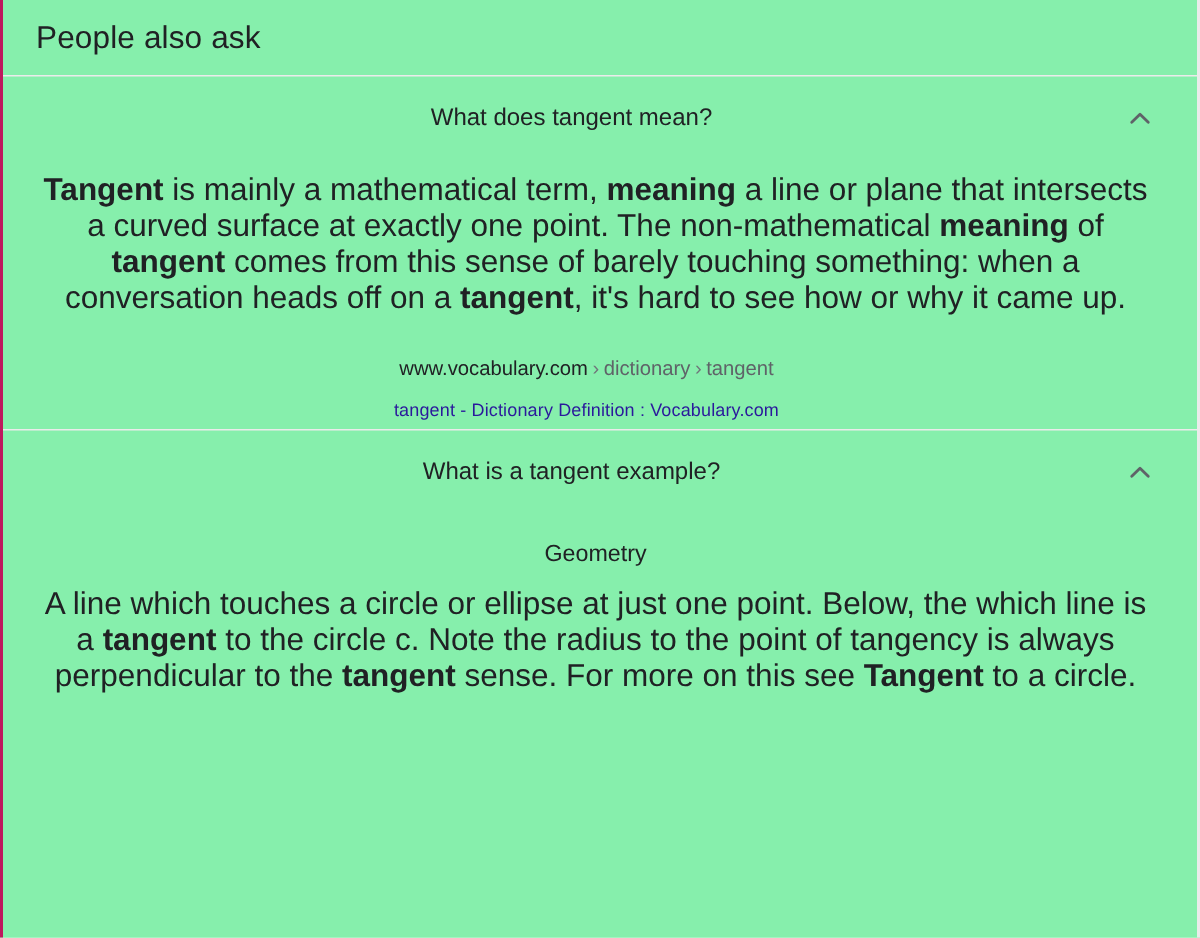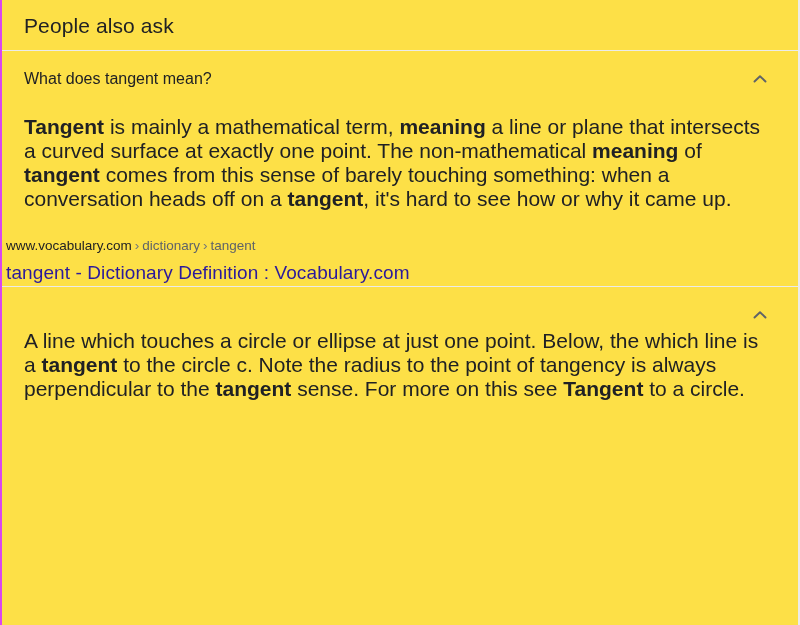--- a/index.html
+++ b/index.html
@@ -13,23 +13,23 @@
     font-family: "Liberation Sans", sans-serif;
     -webkit-font-smoothing: antialiased;
     overflow: hidden;
   }
 
   .paa-card {
     position: relative;
     width: 800px;
     height: 625px;
     box-sizing: border-box;
-    border-left: 2px solid #d946ef;
+    border-left: 2px solid #be185d;
     border-right: 2px solid #ebebeb;
-    background: #fde047;
+    background: #86efac;
   }
 
   
   .paa-header {
     padding: 12px 0 11px 22px;
   }
   .paa-header-title {
     font-size: 21px;
     line-height: 27px;
     color: #202124;
@@ -39,20 +39,21 @@
 
   .divider {
     height: 1px;
     background: #ebebeb;
     width: 100%;
   }
 
   
   .question-block {
     position: relative;
+    text-align: center;
   }
   .question-row {
     position: relative;
     padding: 17px 60px 16px 22px;
     cursor: pointer;
   }
   .question-text {
     font-size: 16px;
     line-height: 22px;
     color: #202124;
@@ -99,21 +100,21 @@
   }
   .source-url .crumb-sep {
     color: #70757a;
     padding: 0 3px;
   }
   .source-url .crumb-part {
     color: #5f6368;
   }
   .source-title {
     display: block;
-    font-size: 19px;
+    font-size: 12px;
     line-height: 26px;
     color: #2b199c;
     text-decoration: none;
     padding-top: 5px;
     letter-spacing: 0.1px;
   }
 
   .searchfor-block {
     padding: 28px 22px 17px 22px;
     font-size: 15.5px;
@@ -161,26 +162,28 @@
       <a class="source-title" href="#">tangent - Dictionary Definition : Vocabulary.com</a>
     </div>
 
   </div>
 
   <div class="divider"></div>
 
   <div class="question-block">
 
     <div class="question-row">
+      <span class="question-text">What is a tangent example?</span>
       <span class="chevron">
         <svg viewBox="0 0 20 20" width="20" height="20" aria-hidden="true">
           <path d="M4.5 12.5 L10 7.2 L15.5 12.5" fill="none" stroke="#5f6368" stroke-width="1.9" stroke-linecap="round" stroke-linejoin="round"></path>
         </svg>
       </span>
     </div>
 
     <div class="answer-body">
+      <p class="answer-subhead">Geometry</p>
       <p class="answer-paragraph"><span>A line which touches a circle or ellipse at just one point. Below, the which line is a </span><b>tangent</b><span> to the circle c. Note the radius to the point of tangency is always perpendicular to the </span><b>tangent</b><span> sense. For more on this see </span><b>Tangent</b><span> to a circle.</span></p>
     </div>
 
   </div>
 
 </div>
 
 </body></html>

